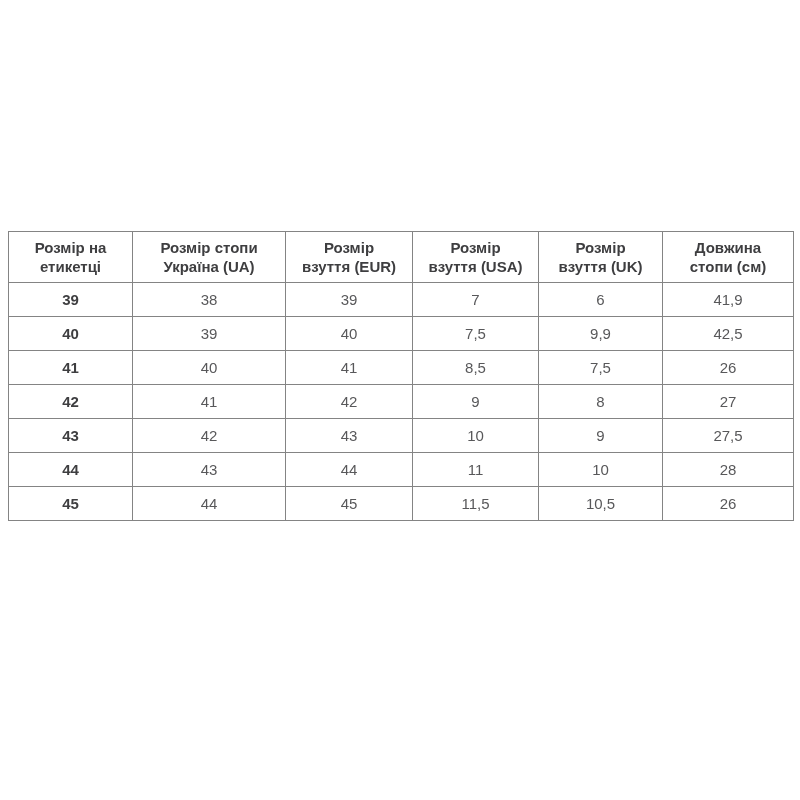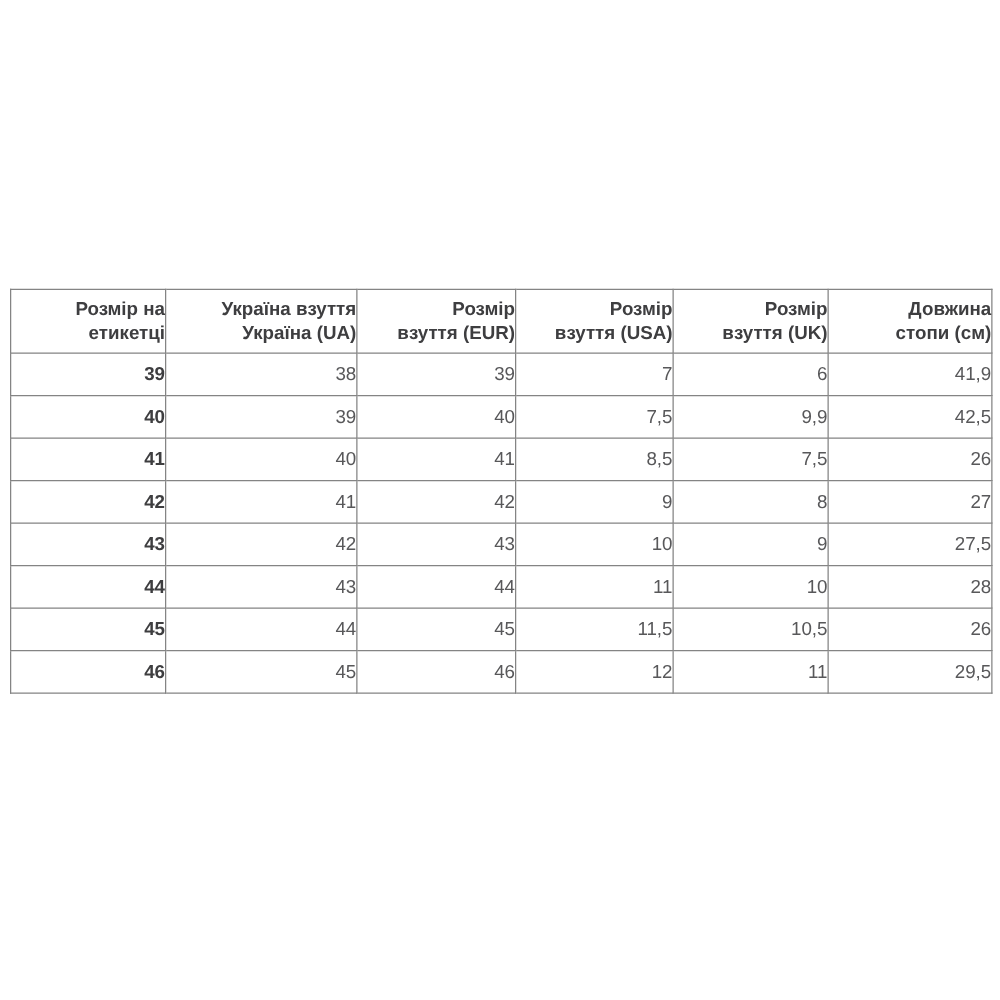--- a/index.html
+++ b/index.html
@@ -24,21 +24,21 @@
   }
   table.size-table {
     border-collapse: collapse;
     table-layout: fixed;
     width: 785px;
     background: #ffffff;
   }
   table.size-table th,
   table.size-table td {
     border: 1px solid #848484;
-    text-align: right;
+    text-align: center;
     vertical-align: middle;
     padding: 0;
   }
   table.size-table th {
     height: 51px;
     font-size: 15px;
     font-weight: bold;
     color: #3e3e40;
     line-height: 19px;
     white-space: pre-line;
@@ -72,21 +72,21 @@
           <col class="c2">
           <col class="c3">
           <col class="c4">
           <col class="c5">
           <col class="c6">
       </colgroup>
       <thead>
         <tr>
           <th>Розмір на
 етикетці</th>
-          <th>Україна взуття
+          <th>Розмір стопи
 Україна (UA)</th>
           <th>Розмір
 взуття (EUR)</th>
           <th>Розмір
 взуття (USA)</th>
           <th>Розмір
 взуття (UK)</th>
           <th>Довжина
 стопи (см)</th>
         </tr>
@@ -141,24 +141,16 @@
             <td>28</td>
           </tr>
           <tr>
             <td>45</td>
             <td>44</td>
             <td>45</td>
             <td>11,5</td>
             <td>10,5</td>
             <td>26</td>
           </tr>
-          <tr>
-            <td>46</td>
-            <td>45</td>
-            <td>46</td>
-            <td>12</td>
-            <td>11</td>
-            <td>29,5</td>
-          </tr>
         </tbody>
     </table>
   </div>
 </div>
 
 </body></html>

